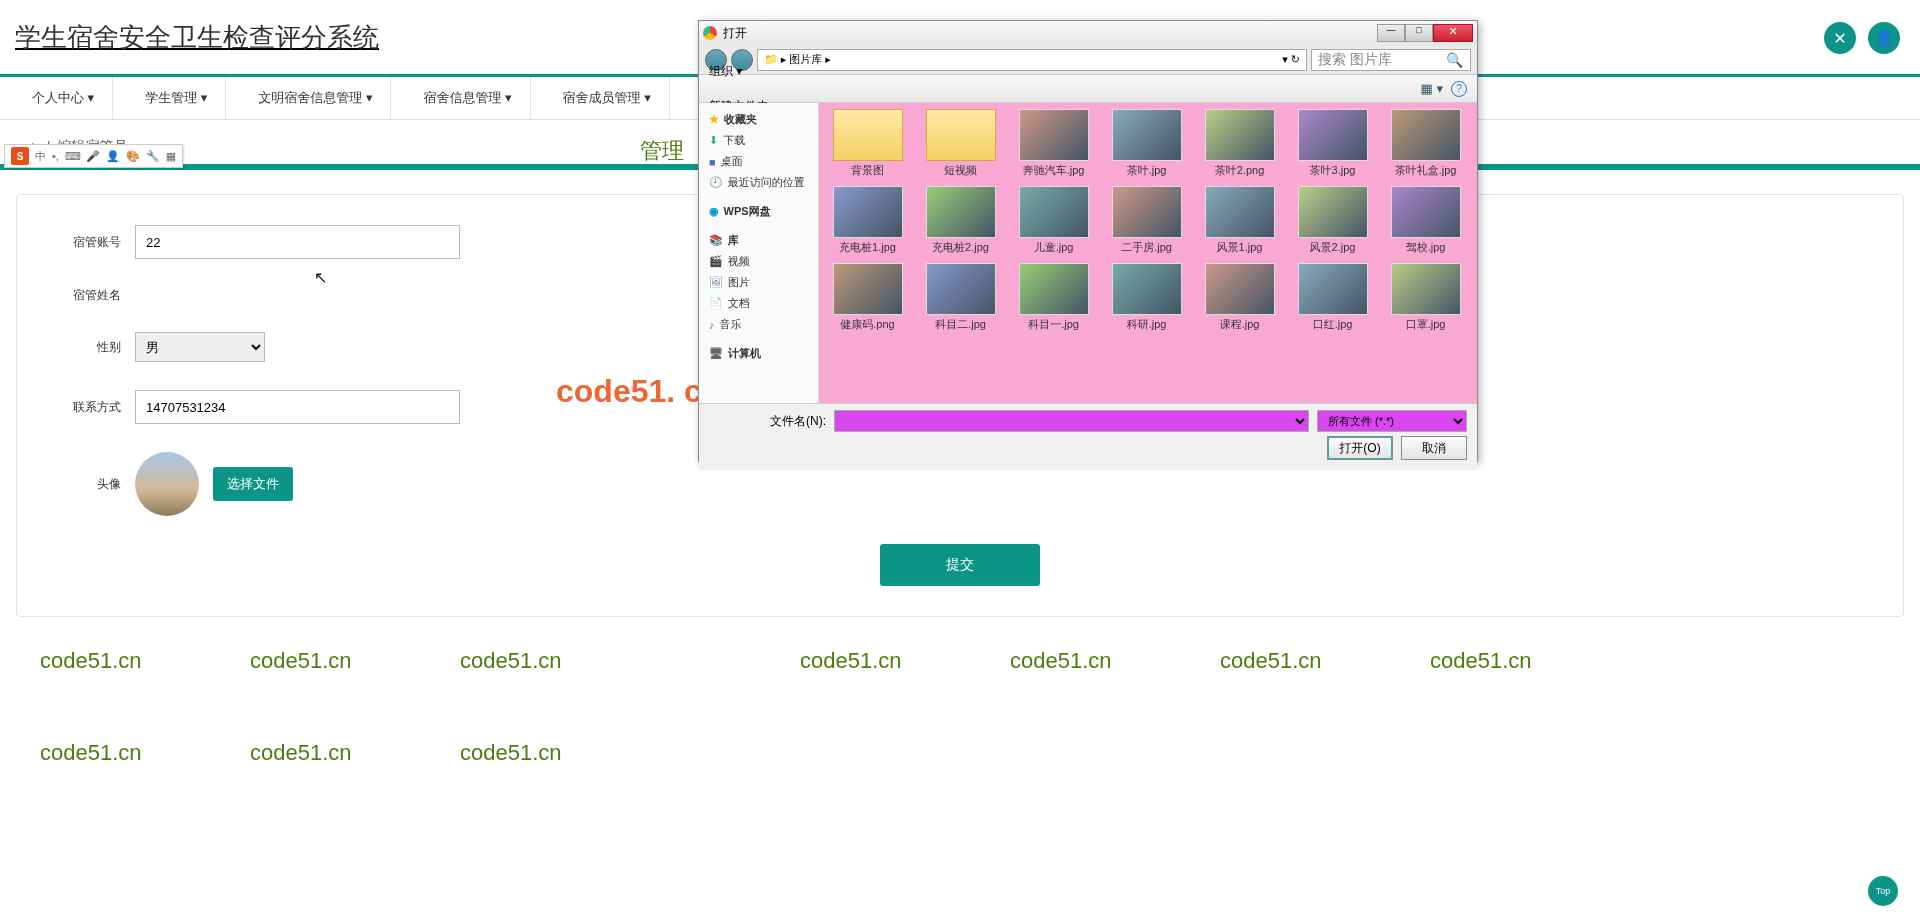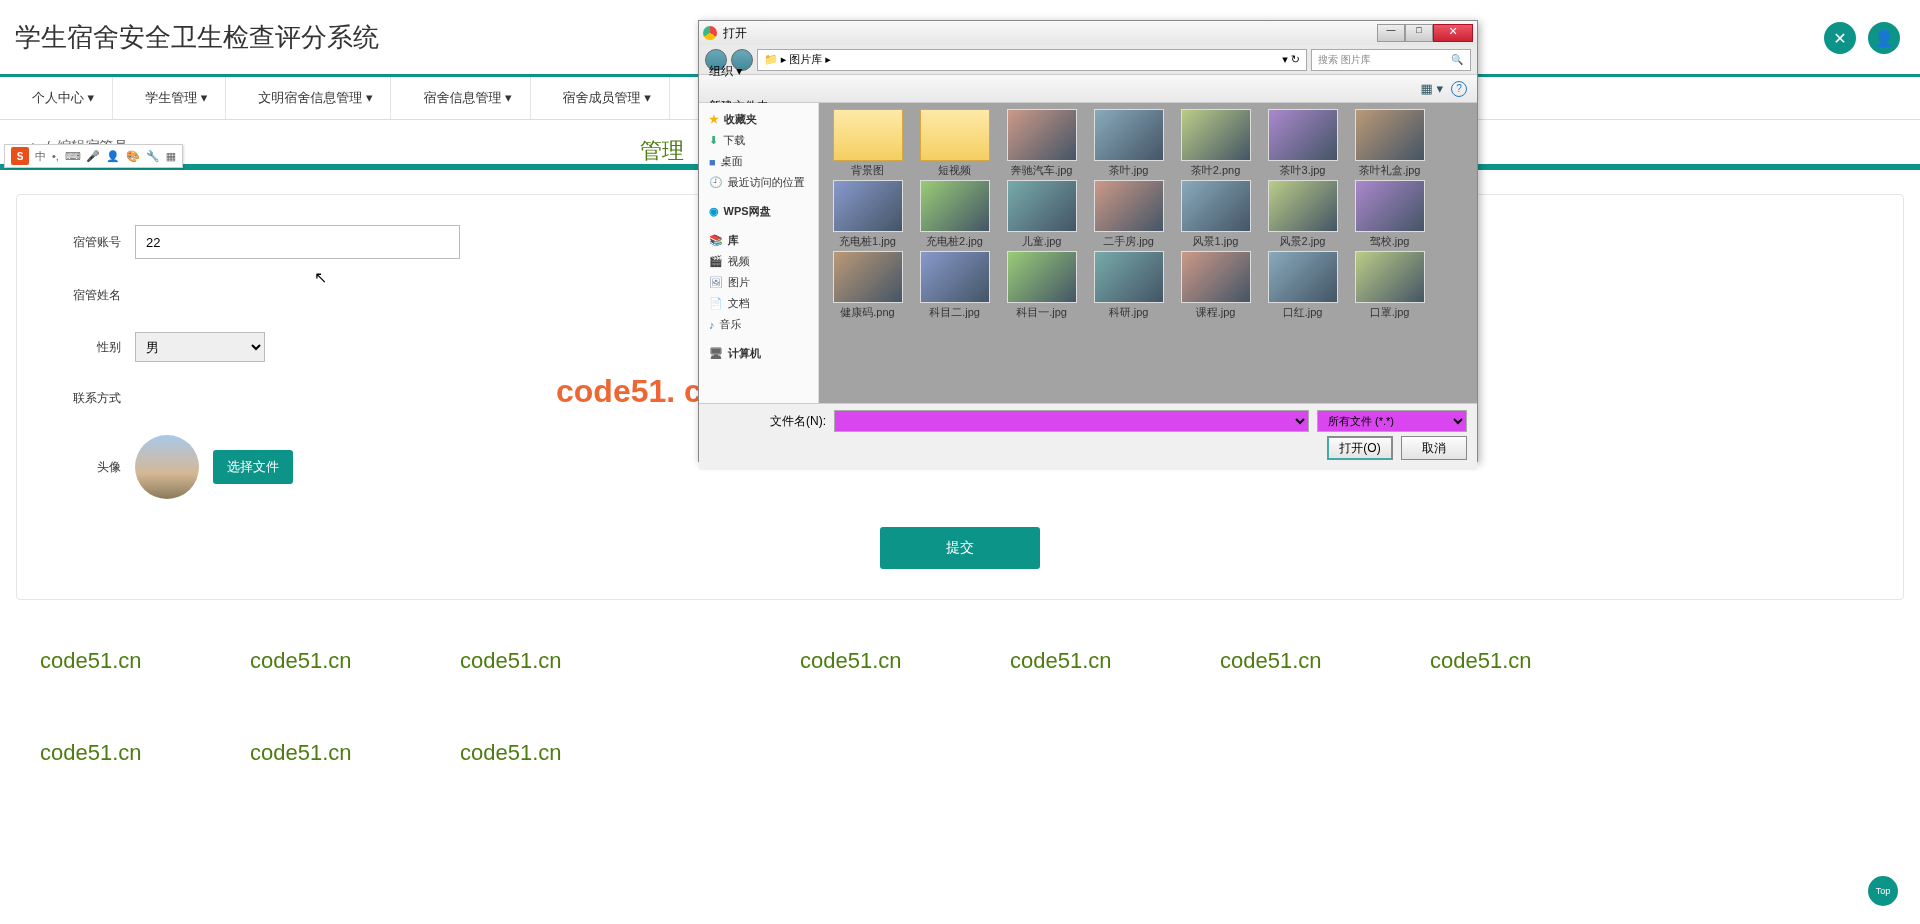--- a/index.html
+++ b/index.html
@@ -2,21 +2,21 @@
 <html><head>
 <meta charset="utf-8">
 <style>
 * { margin: 0; padding: 0; box-sizing: border-box; font-family: "Microsoft YaHei", Arial, sans-serif; }
 body { background: #fff; position: relative; width: 1920px; height: 924px; overflow: hidden; }
 
 
 .watermark { position: absolute; font-size: 22px; color: #4d7c0f; pointer-events: none; z-index: 0; }
 
 
-.header { height: 77px; border-bottom: 3px solid #0d9488; display: flex; align-items: center; padding: 0 15px; position: relative; z-index: 2; background: #fff; }
+.header { height: 77px; border-bottom: 3px solid #0d9488; display: flex; align-items: center; padding: 0 15px; position: relative; z-index: 2; background: #fff; text-decoration: underline; }
 .app-title { font-size: 26px; color: #333; font-weight: normal; }
 .header-right { position: absolute; right: 20px; top: 22px; display: flex; gap: 12px; }
 .circle-btn { width: 32px; height: 32px; border-radius: 50%; background: #0d9488; display: flex; align-items: center; justify-content: center; color: #fff; cursor: pointer; }
 
 
 .nav { display: flex; border-bottom: 1px solid #ddd; background: #fff; position: relative; z-index: 2; }
 .nav-item { padding: 12px 18px; font-size: 13px; color: #333; border-right: 1px solid #e5e5e5; cursor: pointer; white-space: nowrap; margin-left: 14px; }
 
 
 .breadcrumb-bar { padding: 18px 20px 8px 28px; display: flex; align-items: center; gap: 8px; font-size: 14px; color: #555; position: relative; z-index: 2; }
@@ -44,29 +44,29 @@
 
 .win-dialog { position: absolute; left: 698px; top: 20px; width: 780px; height: 442px; background: #f4f4f4; border: 1px solid #888; box-shadow: 2px 2px 8px rgba(0,0,0,.3); z-index: 10; }
 .win-titlebar { height: 24px; background: linear-gradient(to bottom, #f9f9f9, #e6e6e6); display: flex; align-items: center; padding: 0 4px; font-size: 12px; }
 .win-titlebar .title { margin-left: 20px; flex: 1; }
 .win-controls { display: flex; }
 .win-min, .win-max { width: 28px; height: 18px; background: linear-gradient(to bottom,#eee,#ccc); border: 1px solid #999; font-size: 9px; text-align: center; }
 .win-close { width: 40px; height: 18px; background: linear-gradient(to bottom,#e56,#c23); color: #fff; border: 1px solid #a12; font-size: 11px; text-align: center; }
 .win-addr { height: 30px; background: #eaeaea; display: flex; align-items: center; gap: 4px; padding: 0 6px; border-bottom: 1px solid #ccc; }
 .nav-circle { width: 22px; height: 22px; border-radius: 50%; background: linear-gradient(to bottom,#6ab,#489); border: 1px solid #666; }
 .addr-box { flex: 1; height: 22px; background: #fff; border: 1px solid #aaa; display: flex; align-items: center; padding: 0 6px; font-size: 11px; gap: 3px; }
-.search-box { width: 160px; height: 22px; background: #fff; border: 1px solid #aaa; font-size: 10px; color: #888; padding: 0 6px; display: flex; align-items: center; justify-content: space-between; }
+.search-box { width: 160px; height: 22px; background: #fff; border: 1px solid #aaa; font-size: 14px; color: #888; padding: 0 6px; display: flex; align-items: center; justify-content: space-between; }
 .win-toolbar { height: 28px; background: linear-gradient(to bottom,#f8f8f8,#e8e8e8); display: flex; align-items: center; padding: 0 10px; gap: 18px; border-bottom: 1px solid #ccc; font-size: 12px; justify-content: space-between; }
 .tb-left { display: flex; gap: 18px; flex-direction: column; }
 .tb-right { display: flex; gap: 8px; font-size: 13px; color: #356; }
 .win-body { display: flex; height: 300px; }
 .win-sidebar { width: 120px; background: #fafafa; border-right: 1px solid #ddd; padding: 6px 0; overflow: hidden; }
 .side-group { font-size: 11px; padding: 3px 10px; color: #333; display: flex; align-items: center; gap: 5px; }
 .side-group.head { font-weight: bold; }
-.win-files { flex: 1; background: #a3a3a3; overflow: auto; padding: 6px; display: flex; flex-wrap: wrap; align-content: flex-start; gap: 2px; }
+.win-files { flex: 1; background: #f9a8d4; overflow: auto; padding: 6px; display: flex; flex-wrap: wrap; align-content: flex-start; gap: 8px; }
 .file-item { width: 85px; text-align: center; font-size: 11px; color: #333; }
 .file-thumb { width: 70px; height: 52px; margin: 0 auto 2px; border: 1px solid #ddd; background: #e9e9e9; display: flex; align-items: center; justify-content: center; overflow: hidden; }
 .thumb-folder { background: linear-gradient(to bottom,#fde9a7,#f5cf62); border: 1px solid #d4a942; }
 .thumb-img { background: linear-gradient(135deg,#88bb88,#557755); }
 .win-footer { border-top: 1px solid #ccc; padding: 6px 10px; background: #f0f0f0; }
 .win-footer-row { display: flex; align-items: center; gap: 8px; justify-content: flex-end; font-size: 12px; margin-bottom: 4px; }
 .win-combo { border: 1px solid #aaa; background: #d946ef; height: 22px; font-size: 11px; padding: 0 6px; }
 .fn-combo { width: 475px; }
 .type-combo { width: 150px; }
 .win-btn { width: 66px; height: 24px; background: linear-gradient(to bottom,#fdfdfd,#e3e3e3); border: 1px solid #888; font-size: 12px; cursor: pointer; }
@@ -171,20 +171,21 @@
     <div class="form-label">宿管姓名</div>
   </div>
   <div class="form-row">
     <div class="form-label">性别</div>
     <select class="form-select">
       <option>男</option>
     </select>
   </div>
   <div class="form-row">
     <div class="form-label">联系方式</div>
+    <input class="form-input" value="14707531234" style="">
   </div>
   <div class="form-row" style="align-items:center;">
     <div class="form-label">头像</div>
     <div class="avatar-circle"></div>
     <button class="select-file-btn">选择文件</button>
   </div>
   <button class="submit-btn">提交</button>
 </div>
 
 <div class="top-btn">Top</div>

